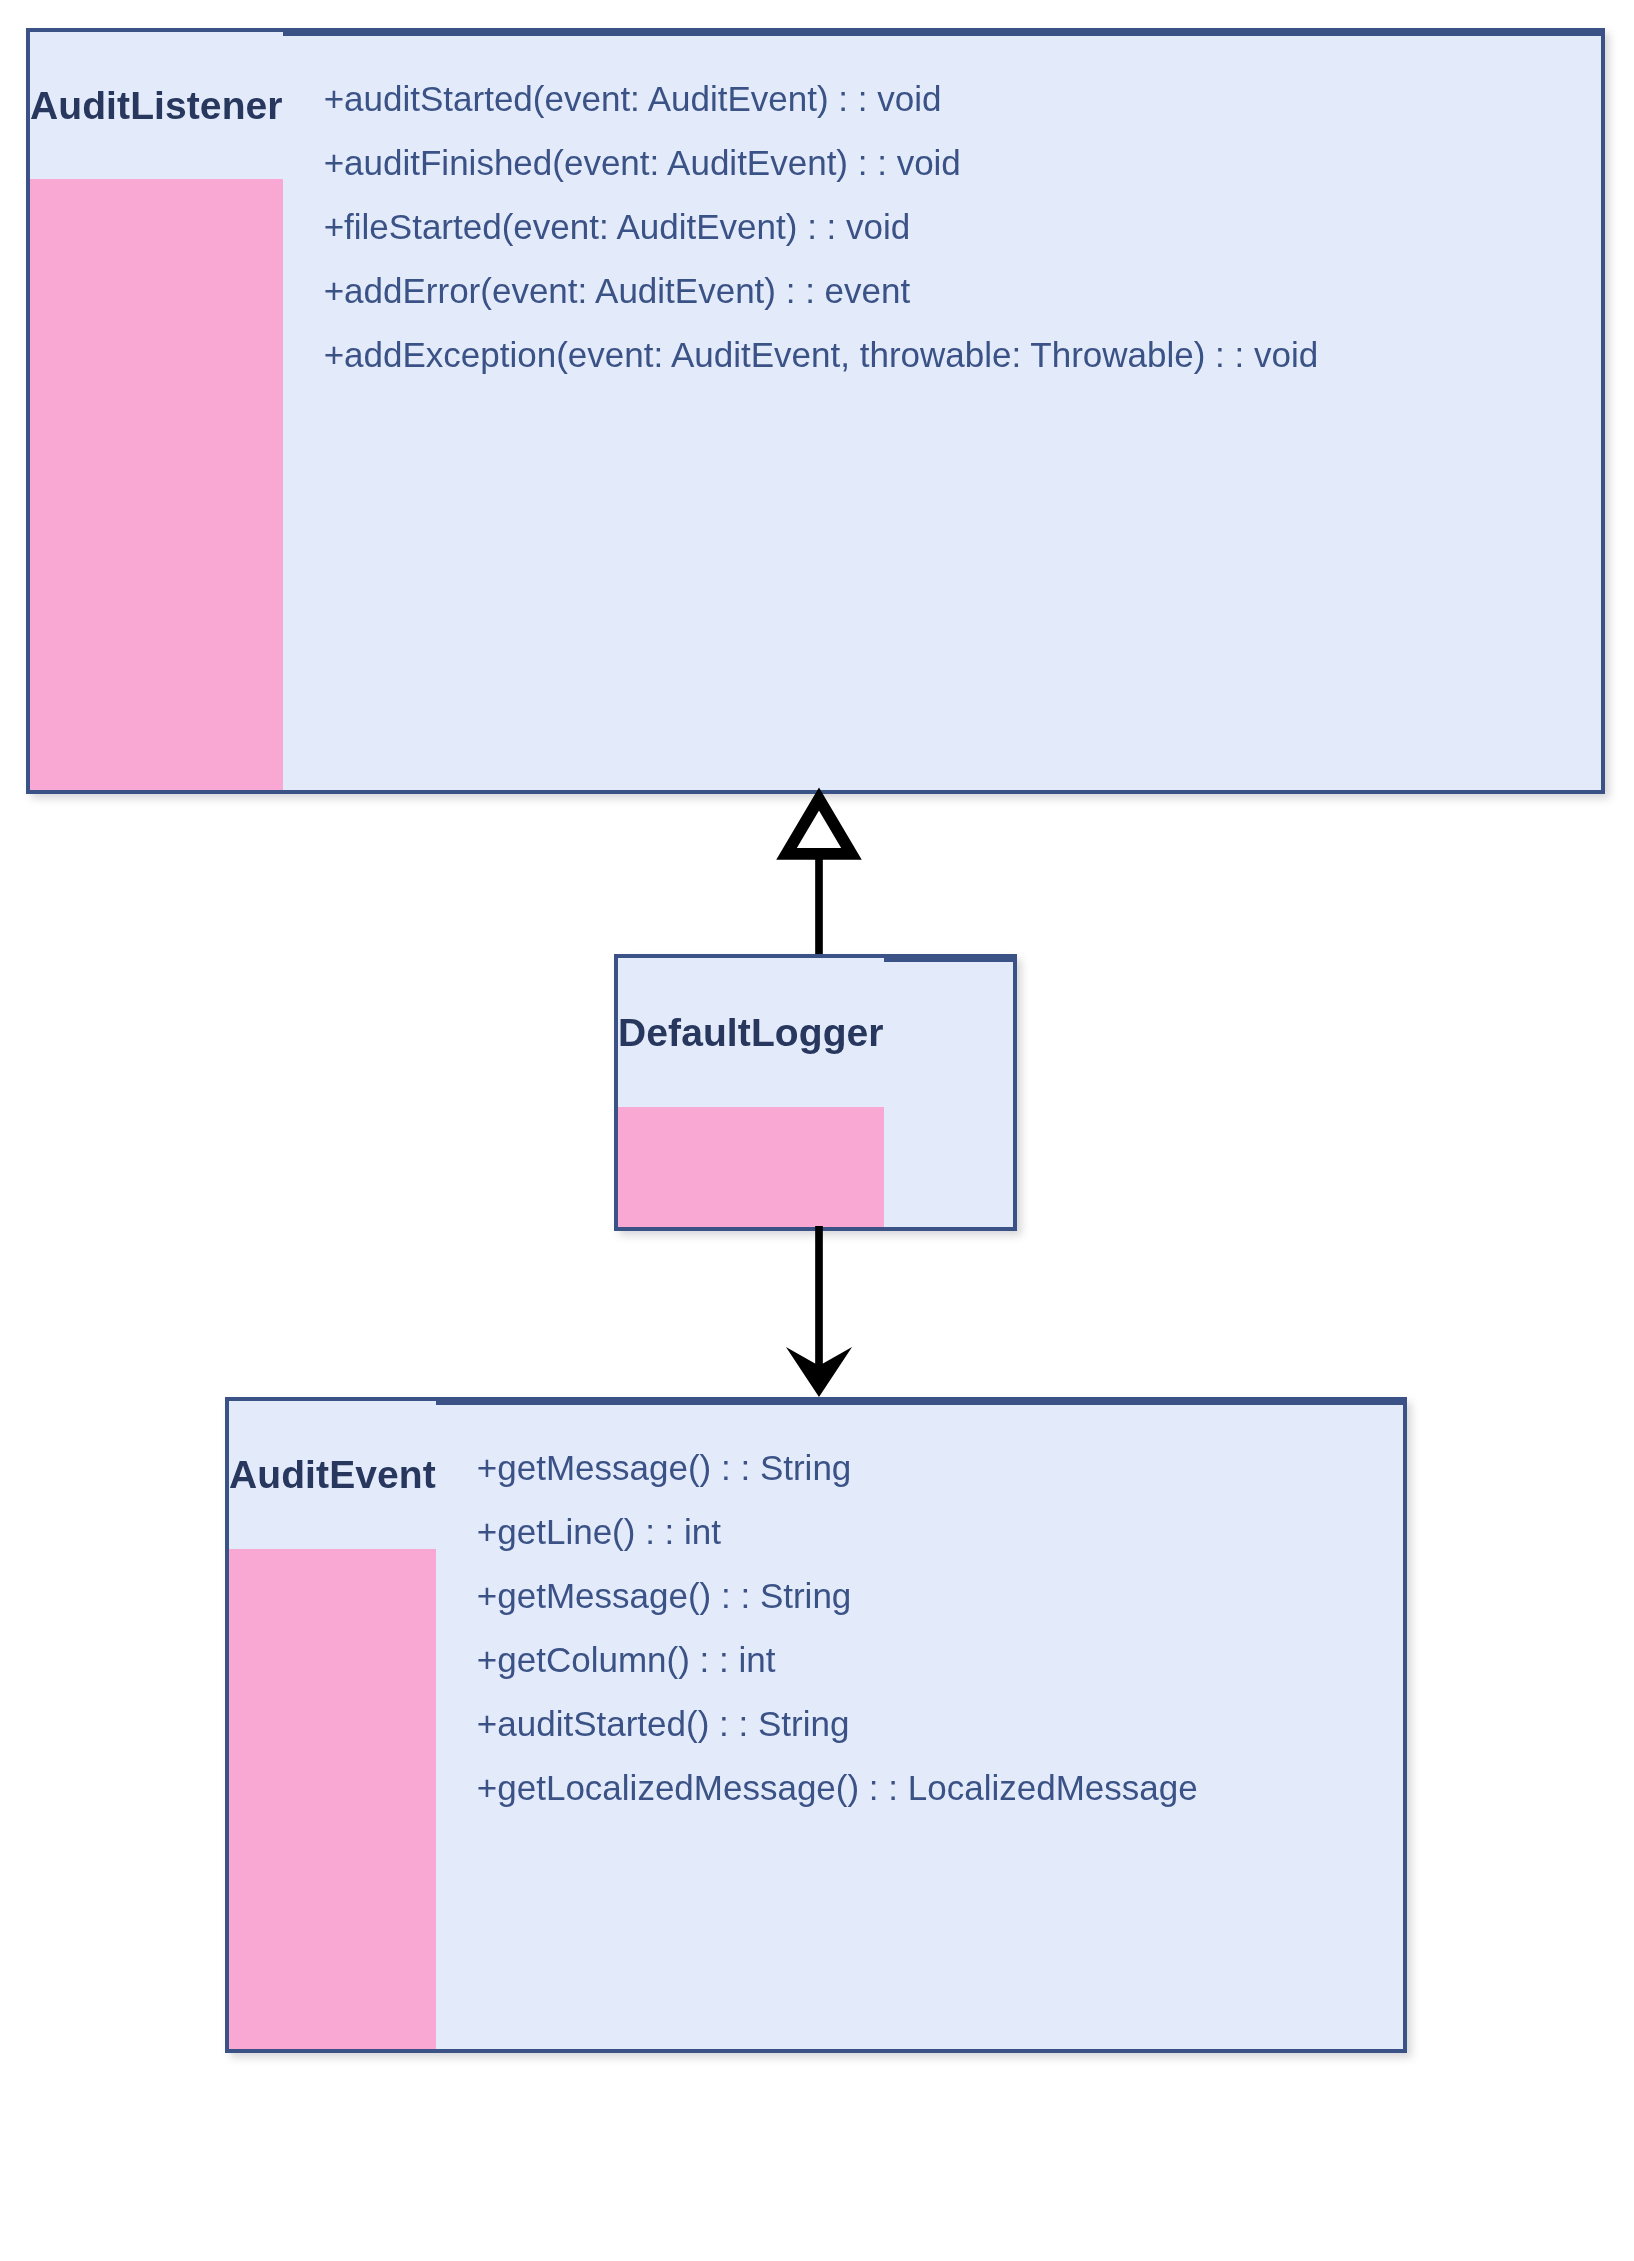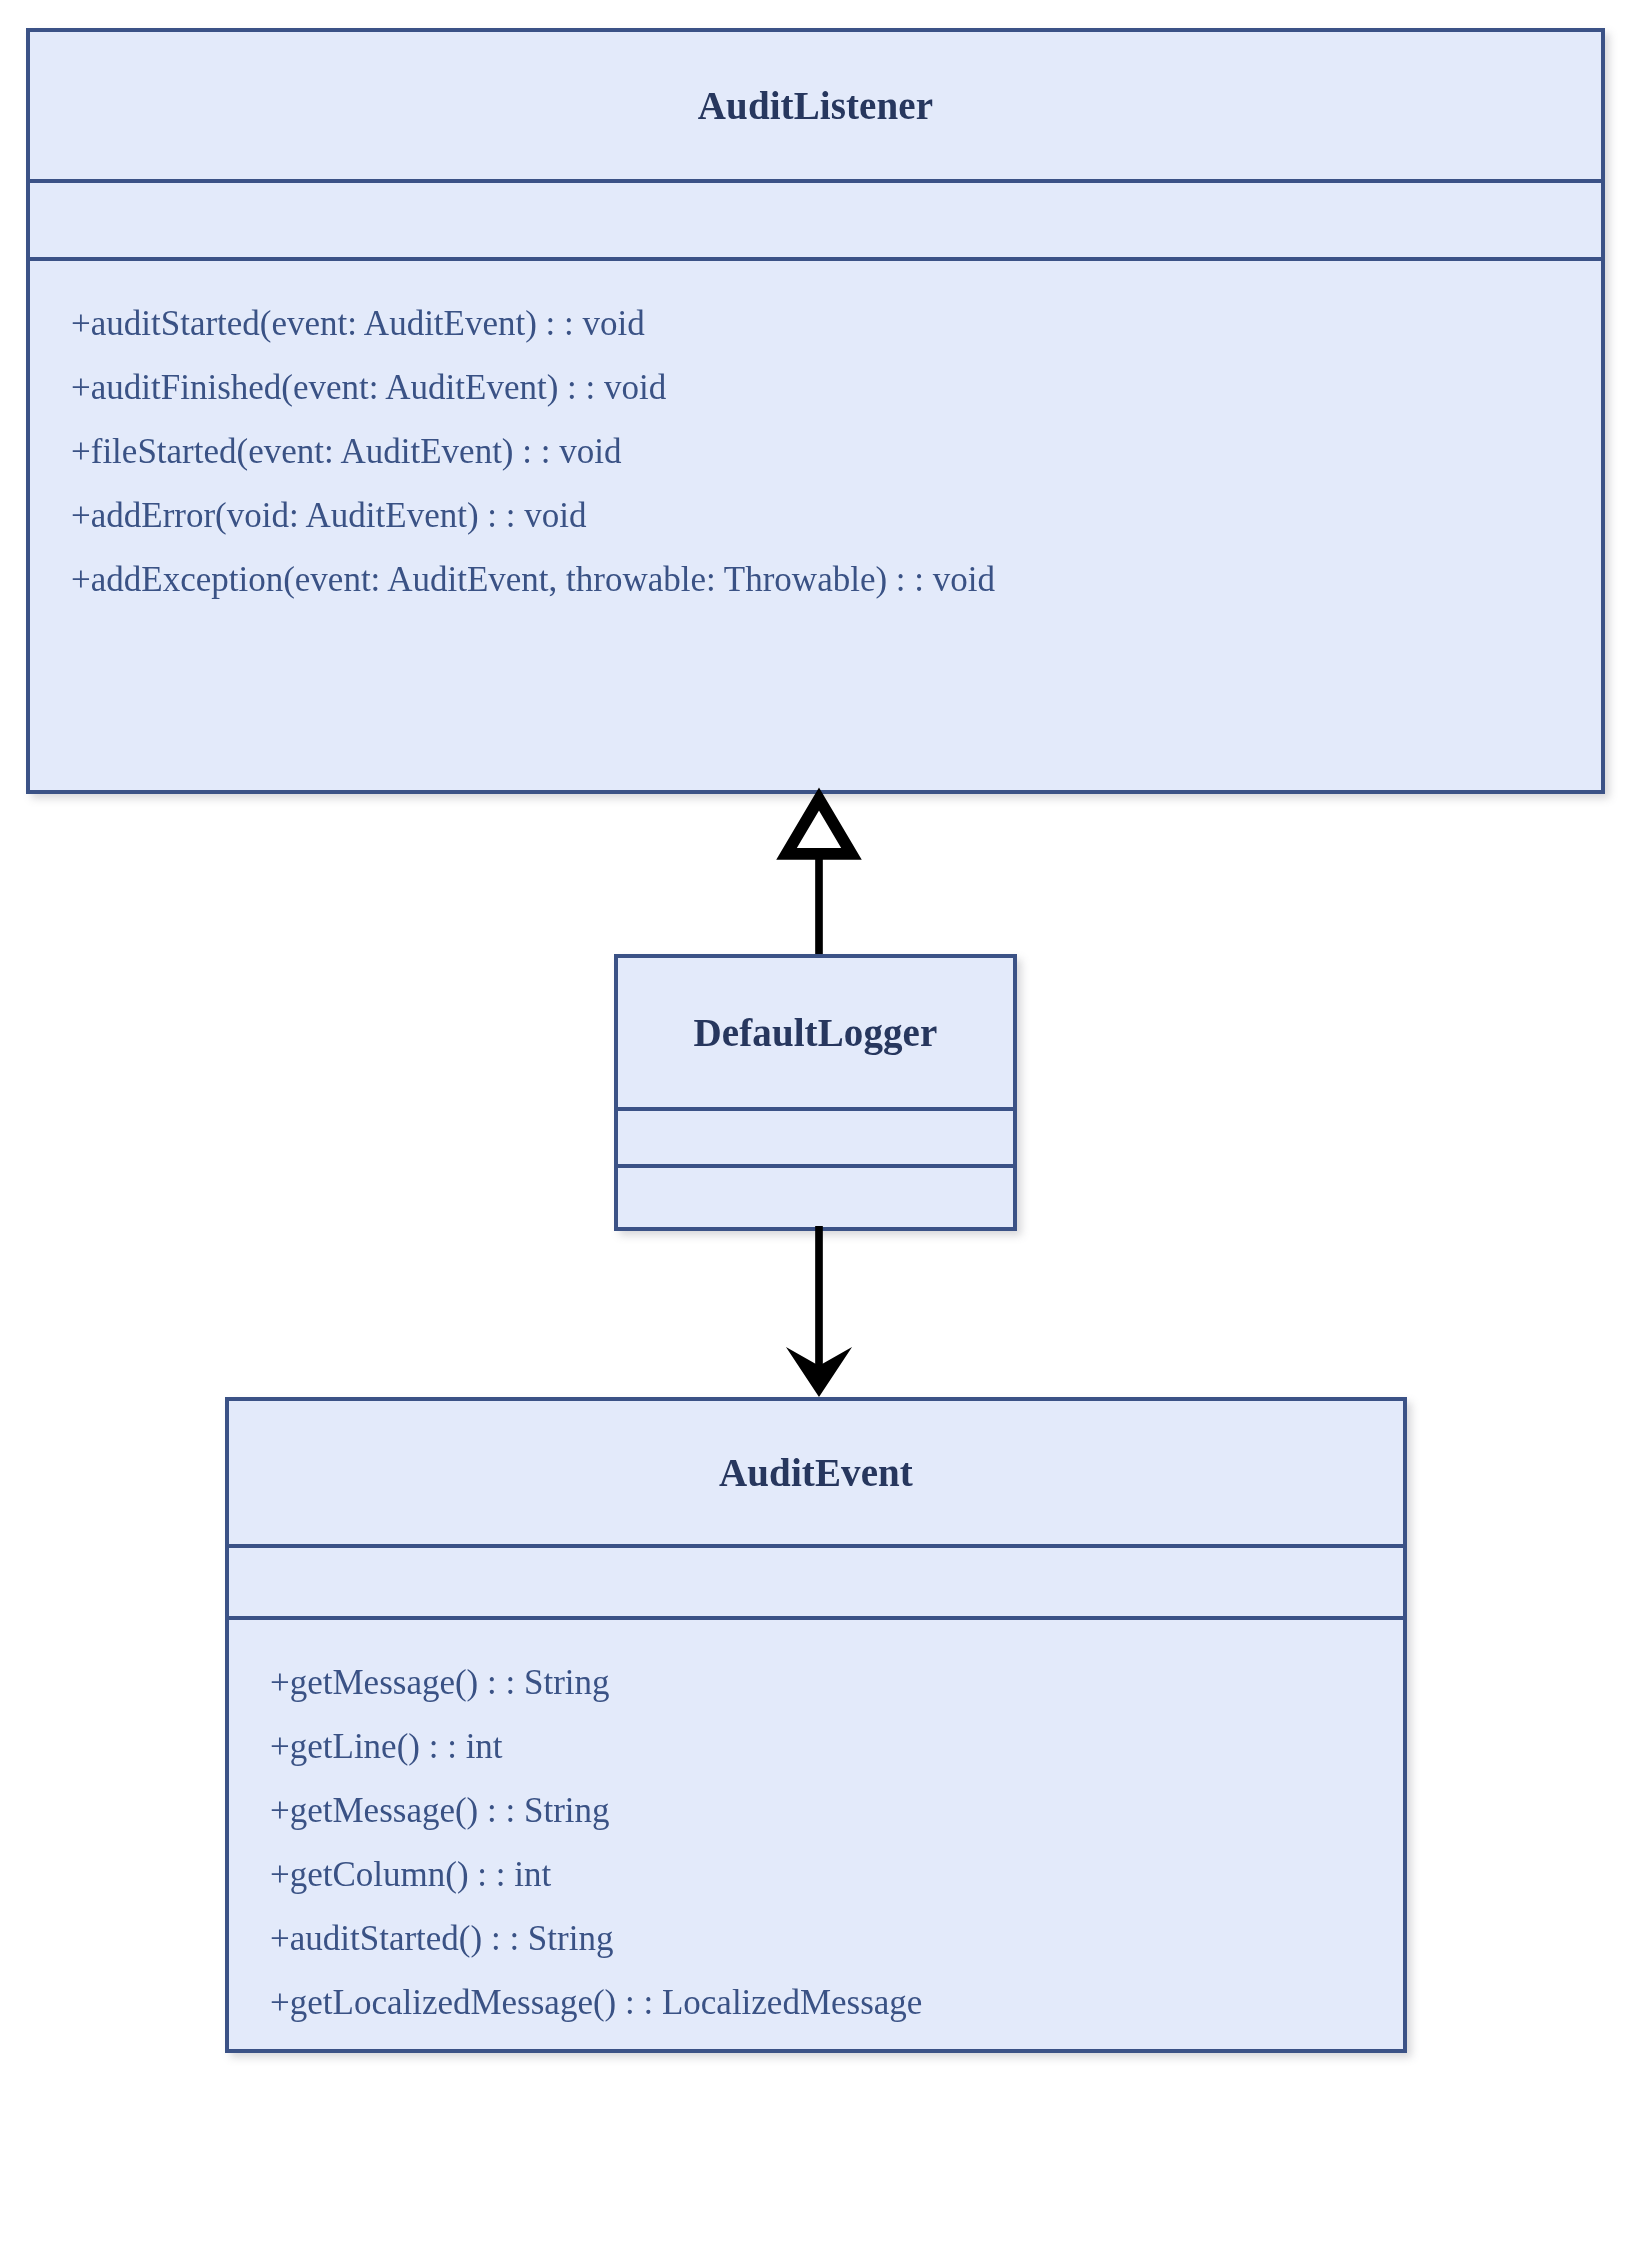--- a/index.html
+++ b/index.html
@@ -21,23 +21,22 @@
     overflow: hidden;
   }
 
   
   .uml-class {
     position: absolute;
     box-sizing: border-box;
     background: #f9a8d4;
     border: 4.1px solid #3b5286;
     display: flex;
-    flex-direction: column;
+    flex-direction: row;
     box-shadow: 5.3px 5.3px 8.2px rgba(120,120,130,0.30);
-    font-family: Liberation Serif, serif;
   }
 
   .uml-compartment {
     box-sizing: border-box;
     background: #e3eafa;
     position: relative;
   }
 
   .uml-compartment + .uml-compartment {
     border-top: 4.1px solid #3b5286;
@@ -102,21 +101,21 @@
 
 <div id="canvas">
 
   <div class="uml-class" id="box-auditlistener">
     <div class="uml-compartment uml-name">AuditListener</div>
     <div class="uml-compartment uml-attrs"></div>
     <div class="uml-compartment uml-methods">
       <div class="method-line">+auditStarted(event: AuditEvent) : : void</div>
       <div class="method-line">+auditFinished(event: AuditEvent) : : void</div>
       <div class="method-line">+fileStarted(event: AuditEvent) : : void</div>
-      <div class="method-line">+addError(void: AuditEvent) : : void</div>
+      <div class="method-line">+addError(event: AuditEvent) : : event</div>
       <div class="method-line">+addException(event: AuditEvent, throwable: Throwable) : : void</div>
     </div>
   </div>
 
   <div class="connector" id="conn-generalization">
     <svg width="118" height="171" viewBox="0 0 200 290">
       <line x1="100" y1="290" x2="100" y2="112" stroke="#000000" stroke-width="13"></line>
       <polygon points="100,17 45,110 155,110" fill="#ffffff" stroke="#000000" stroke-width="20" stroke-linejoin="miter"></polygon>
     </svg>
   </div>

